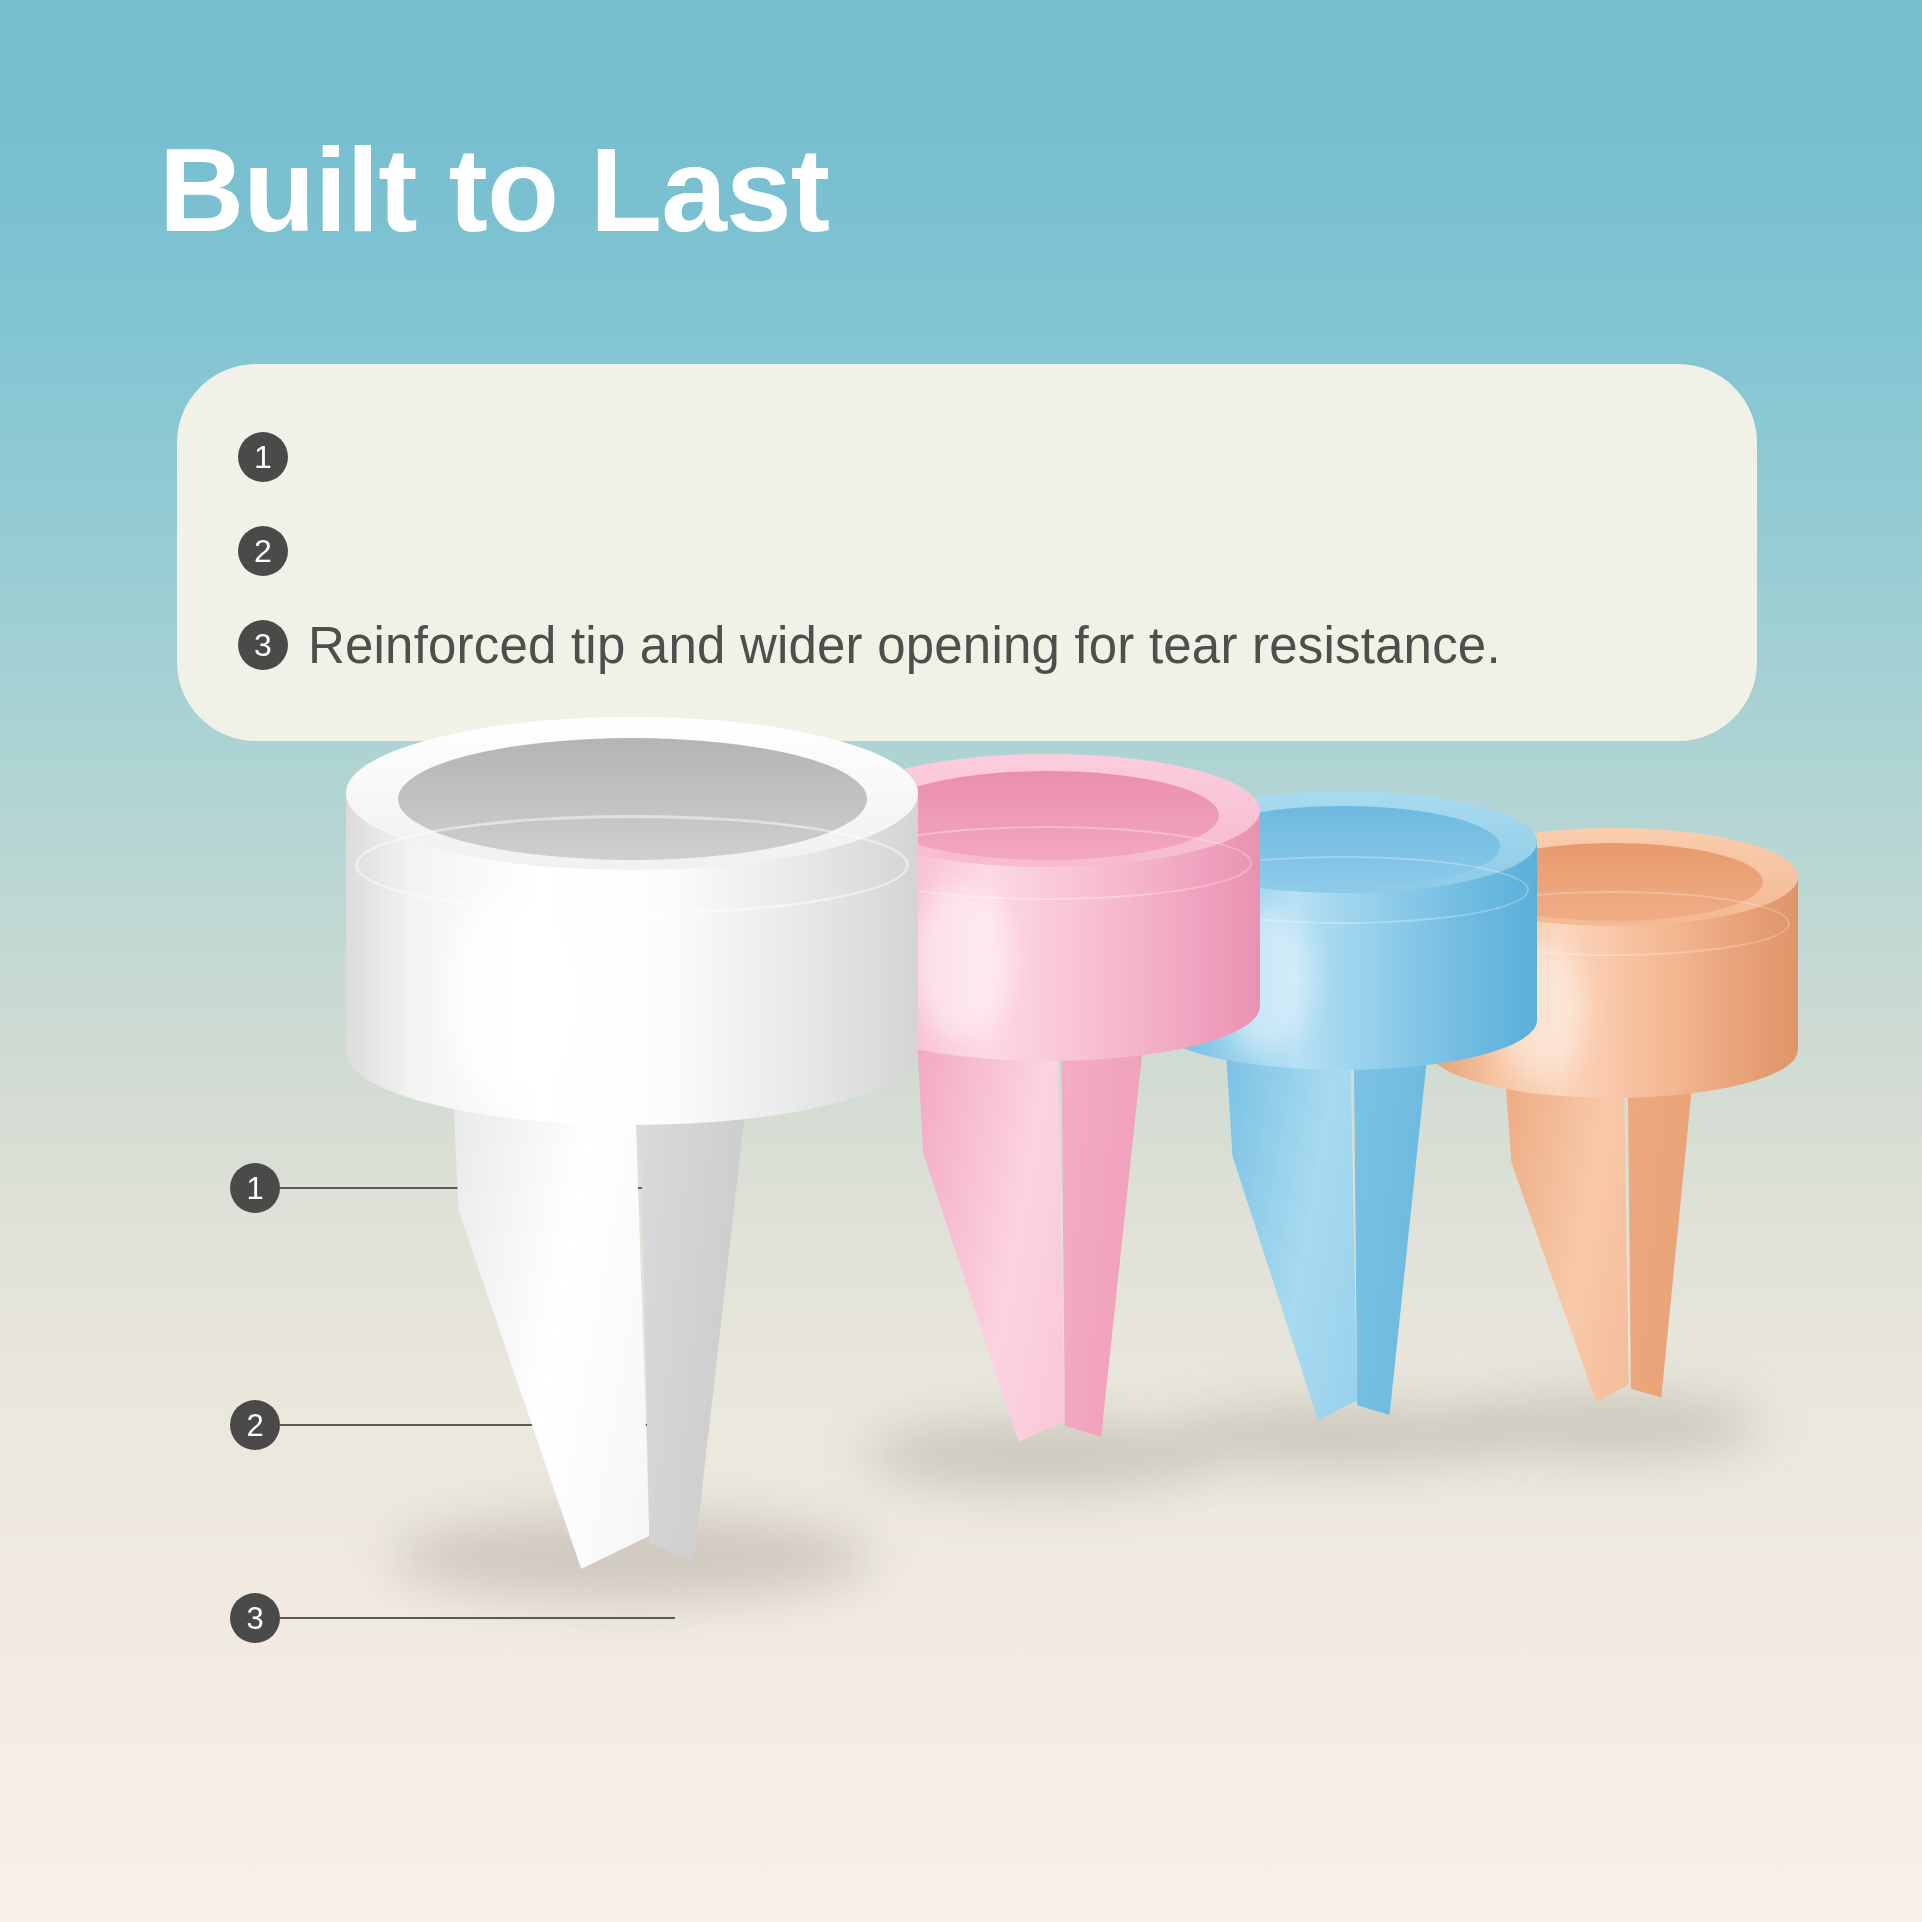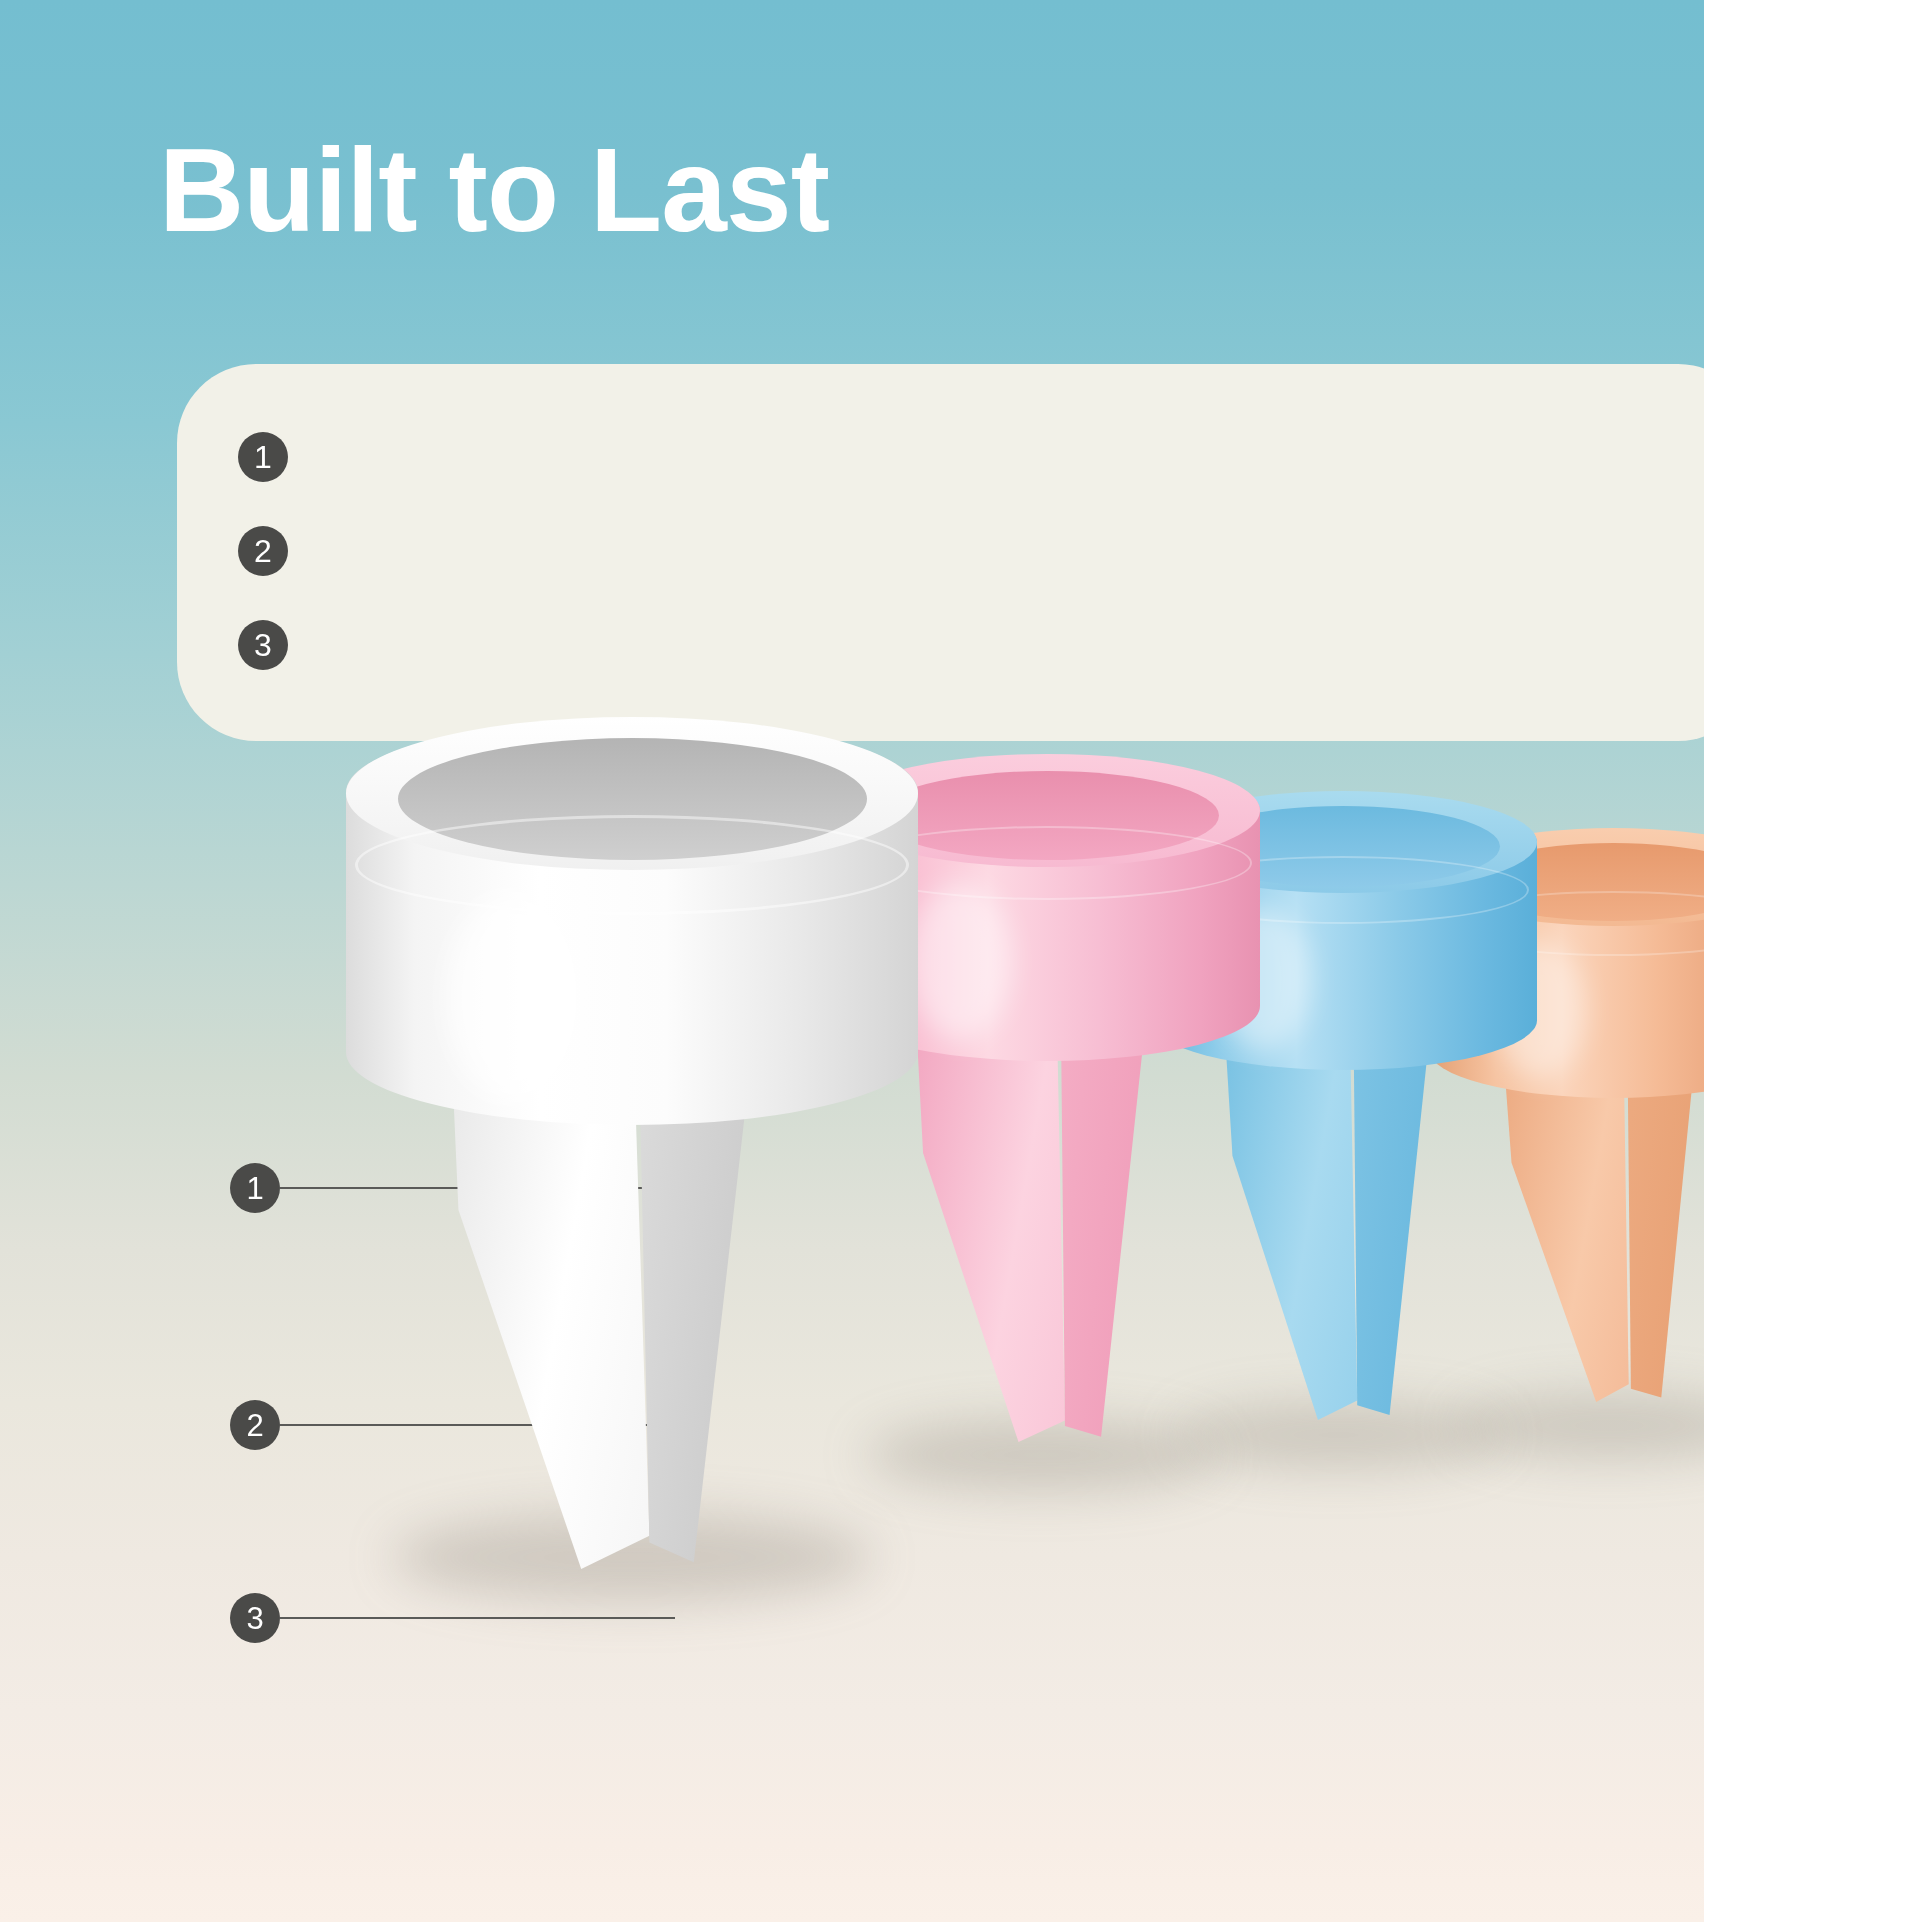--- a/index.html
+++ b/index.html
@@ -6,21 +6,21 @@
     margin: 0;
     padding: 0;
     background: #ffffff;
   }
   body {
     font-family: "Liberation Sans", sans-serif;
   }
 
   #poster {
     position: relative;
-    width: 1704px;
+    width: 1922px;
     height: 1922px;
     overflow: hidden;
     background: linear-gradient(to bottom,
         #74bed0 0%,
         #79c0d0 10%,
         #8ac8d3 22%,
         #a2d0d4 34%,
         #bcd7d3 46%,
         #d2dcd2 56%,
         #e2e2d9 65%,
@@ -199,20 +199,21 @@
       <div class="feature-row">
         <span class="badge">1</span>
       </div>
 
       <div class="feature-row">
         <span class="badge">2</span>
       </div>
 
       <div class="feature-row">
         <span class="badge">3</span>
+        <span class="feature-text">Reinforced tip and wider opening for tear resistance.</span>
       </div>
 
     </div>
   </div>
 
   <div id="products">
 
     <div class="cone" style="left:1429px; top:-111px; width:369px; height:701px;">
       <div class="shadow" style="left:28px; top:563px; width:305px; height:65px;"></div>
       <div class="stem" style="left:63px; top:129px; width:217px; height:443px;">

